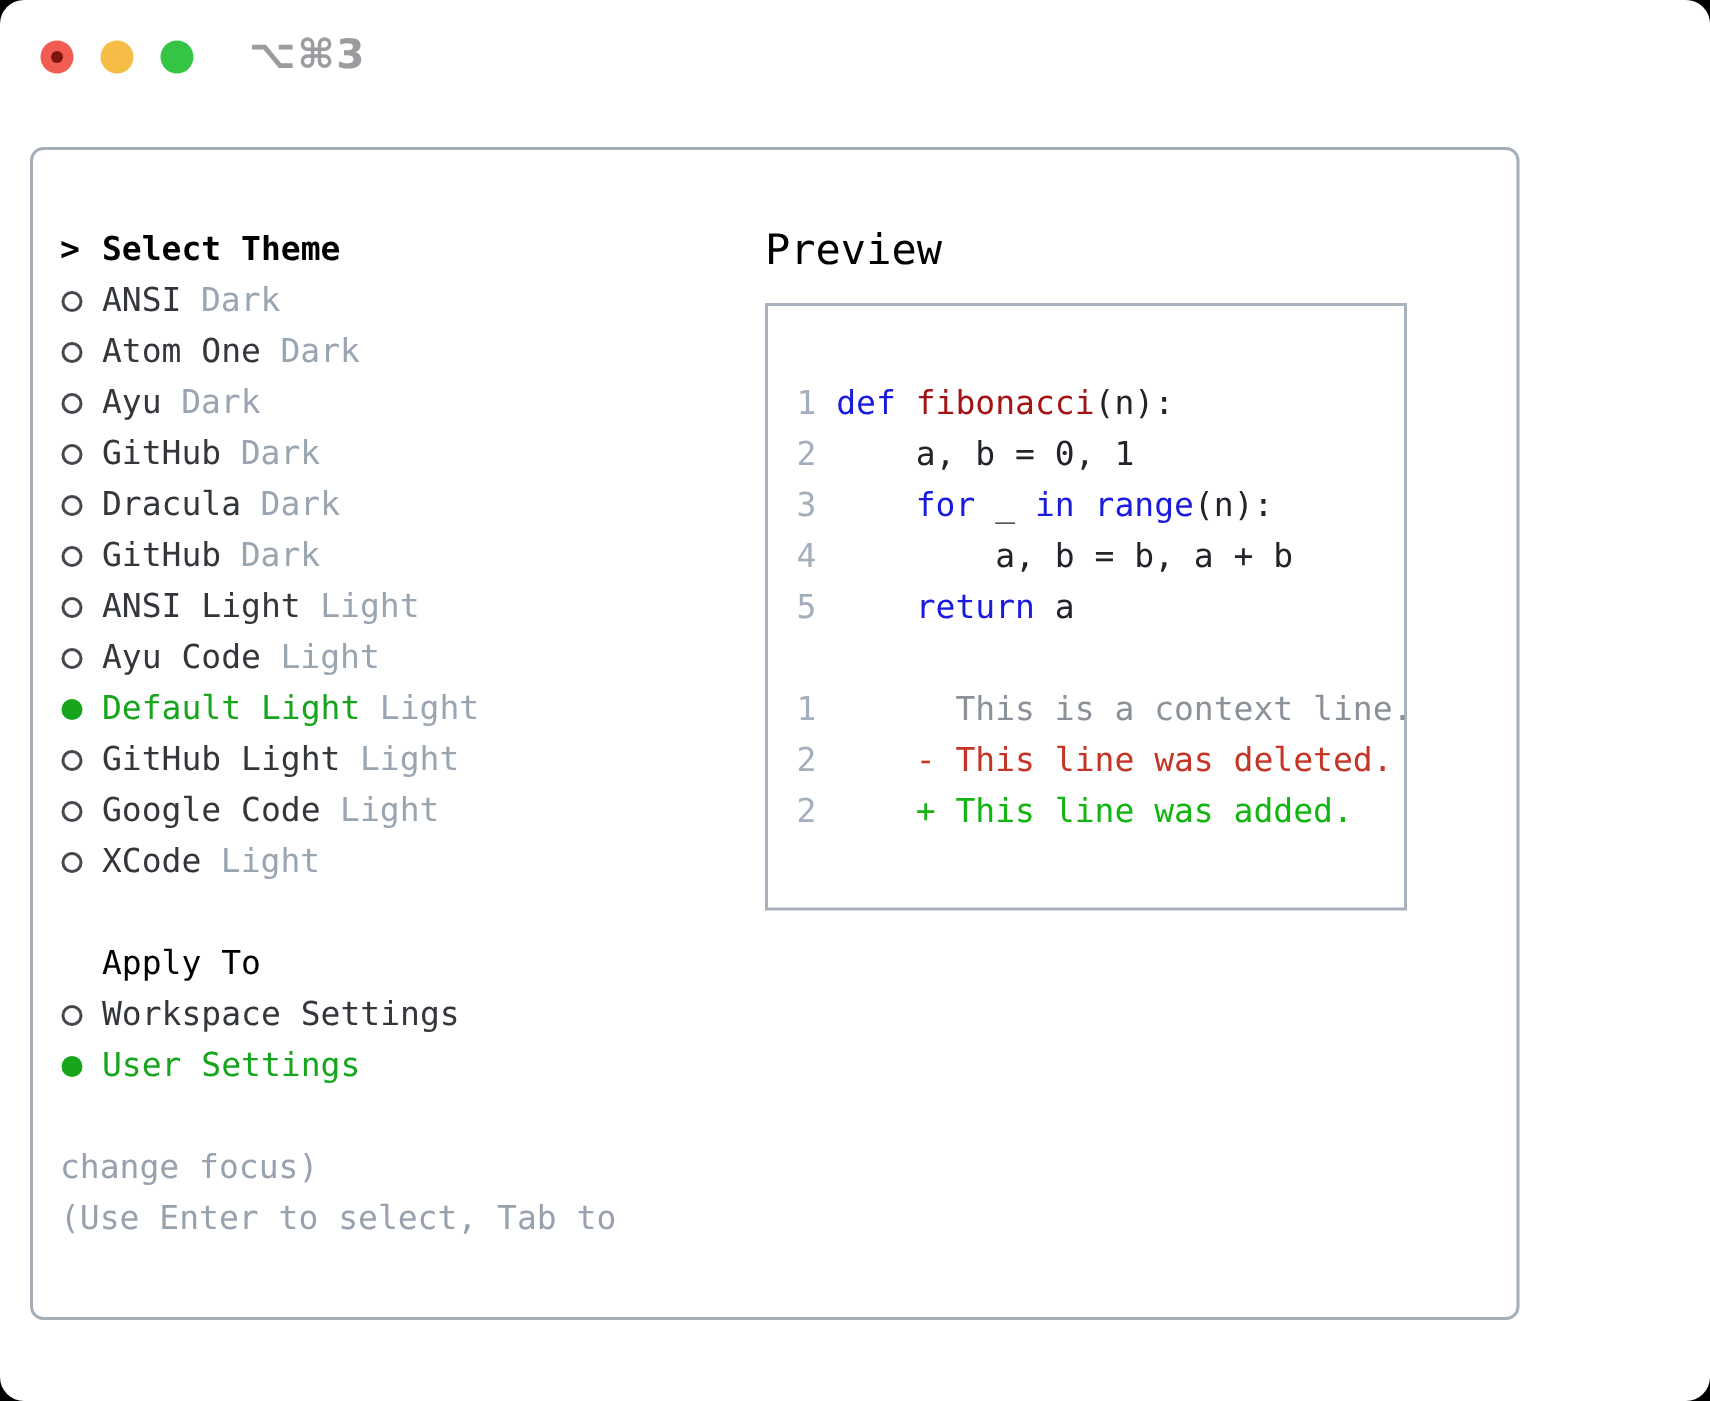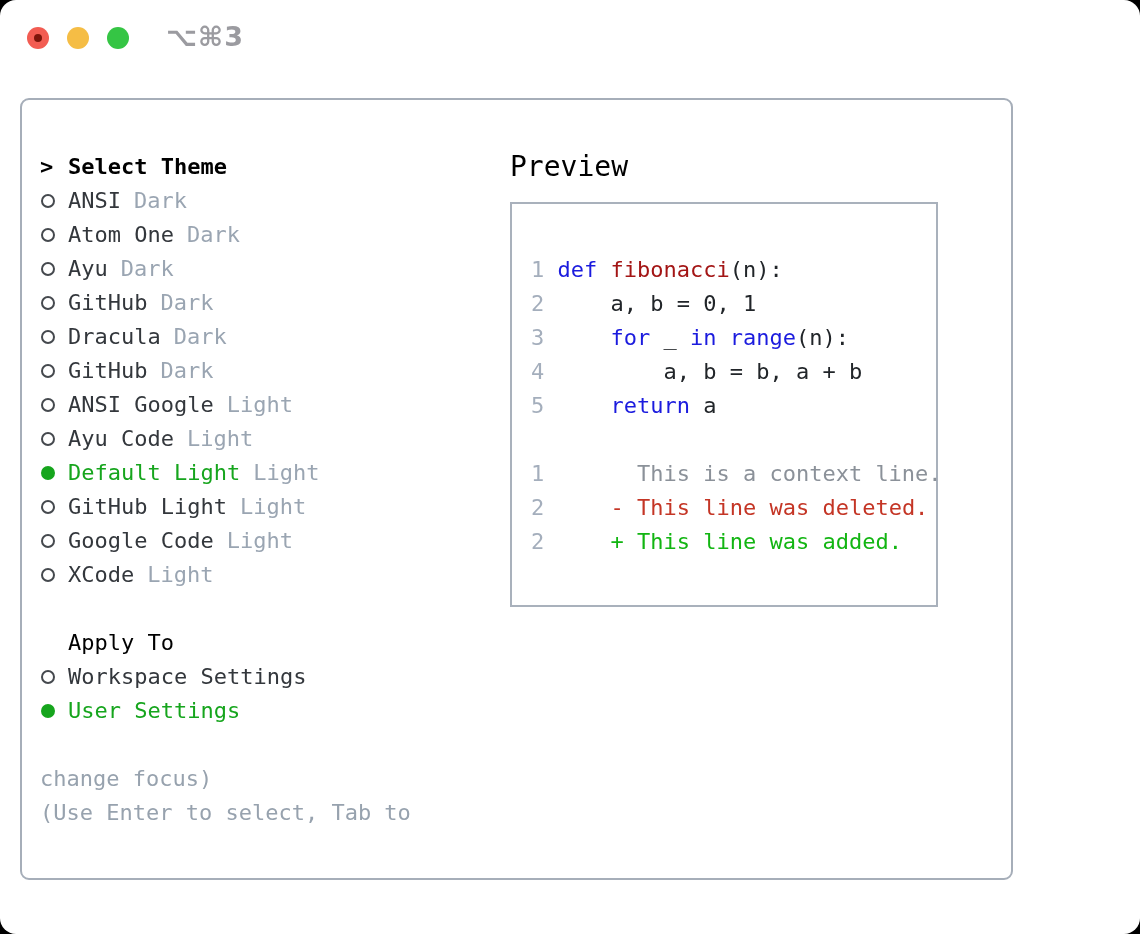--- a/index.html
+++ b/index.html
@@ -74,21 +74,21 @@
         <span class="hdr">Select Theme</span>
       </div>
 
       <div id="theme-list">
           <div class="row"><div class="marker-col"><div class="radio"></div></div><span class="item-name">ANSI</span><span class="variant">Dark</span></div>
           <div class="row"><div class="marker-col"><div class="radio"></div></div><span class="item-name">Atom One</span><span class="variant">Dark</span></div>
           <div class="row"><div class="marker-col"><div class="radio"></div></div><span class="item-name">Ayu</span><span class="variant">Dark</span></div>
           <div class="row"><div class="marker-col"><div class="radio"></div></div><span class="item-name">GitHub</span><span class="variant">Dark</span></div>
           <div class="row"><div class="marker-col"><div class="radio"></div></div><span class="item-name">Dracula</span><span class="variant">Dark</span></div>
           <div class="row"><div class="marker-col"><div class="radio"></div></div><span class="item-name">GitHub</span><span class="variant">Dark</span></div>
-          <div class="row"><div class="marker-col"><div class="radio"></div></div><span class="item-name">ANSI Google</span><span class="variant">Light</span></div>
+          <div class="row"><div class="marker-col"><div class="radio"></div></div><span class="item-name">ANSI Light</span><span class="variant">Light</span></div>
           <div class="row"><div class="marker-col"><div class="radio"></div></div><span class="item-name">Ayu Code</span><span class="variant">Light</span></div>
           <div class="row"><div class="marker-col"><div class="radio on"></div></div><span class="item-name sel">Default Light</span><span class="variant">Light</span></div>
           <div class="row"><div class="marker-col"><div class="radio"></div></div><span class="item-name">GitHub Light</span><span class="variant">Light</span></div>
           <div class="row"><div class="marker-col"><div class="radio"></div></div><span class="item-name">Google Code</span><span class="variant">Light</span></div>
           <div class="row"><div class="marker-col"><div class="radio"></div></div><span class="item-name">XCode</span><span class="variant">Light</span></div>
         </div>
 
       <div class="row"></div>
 
       <div class="row">

